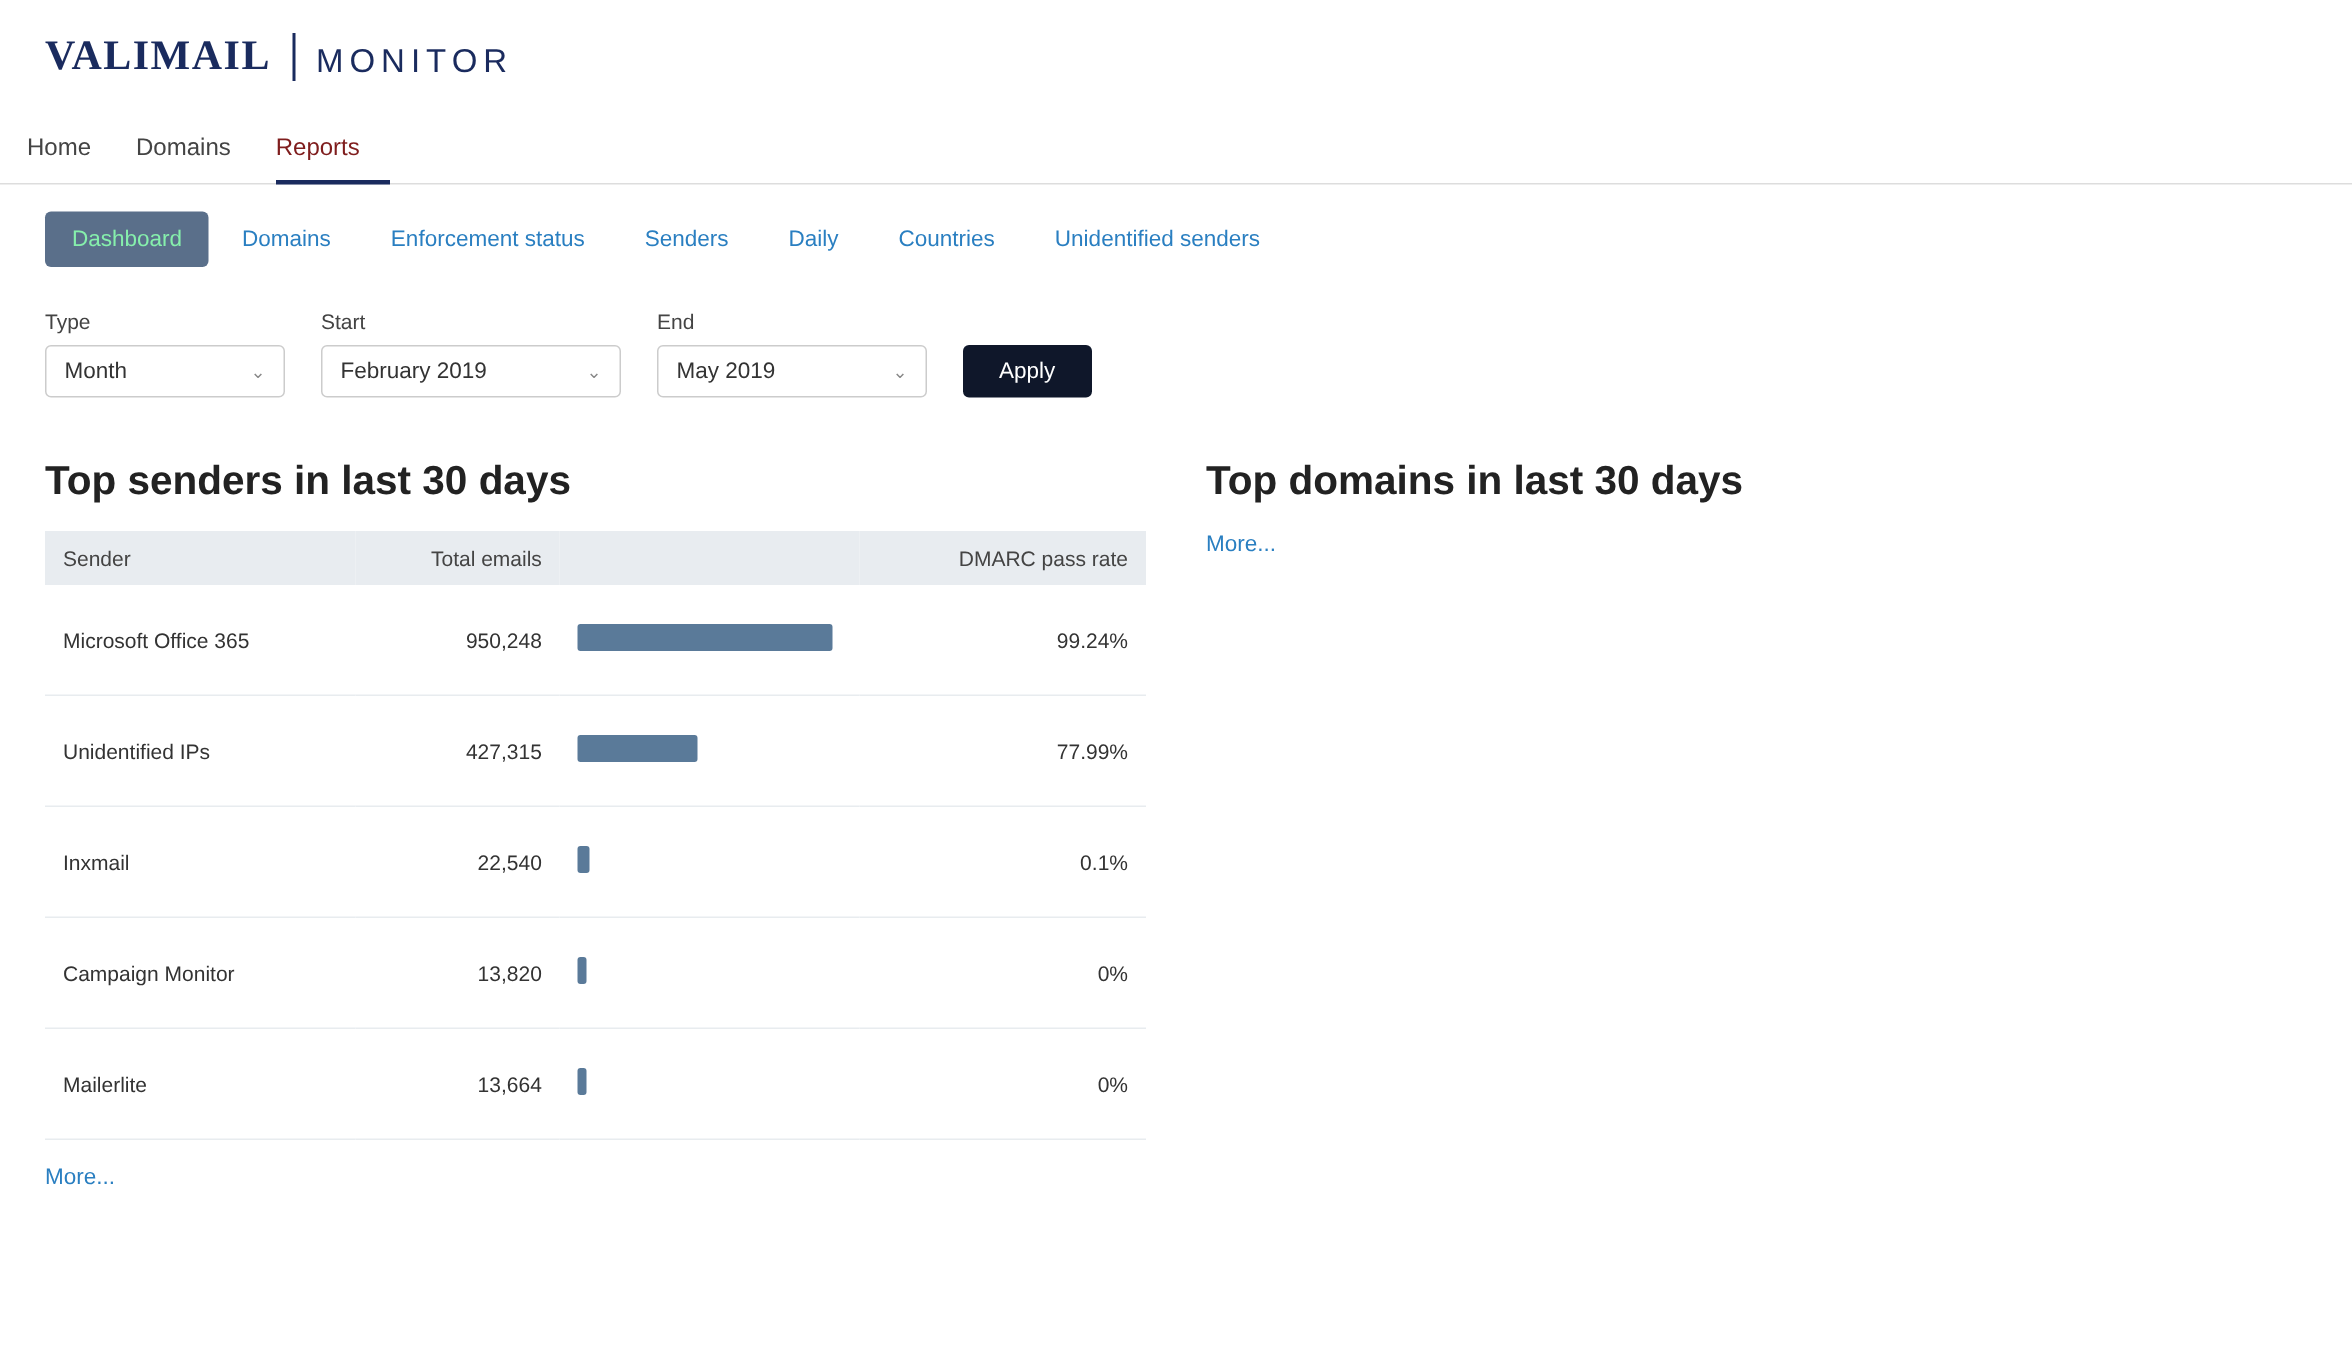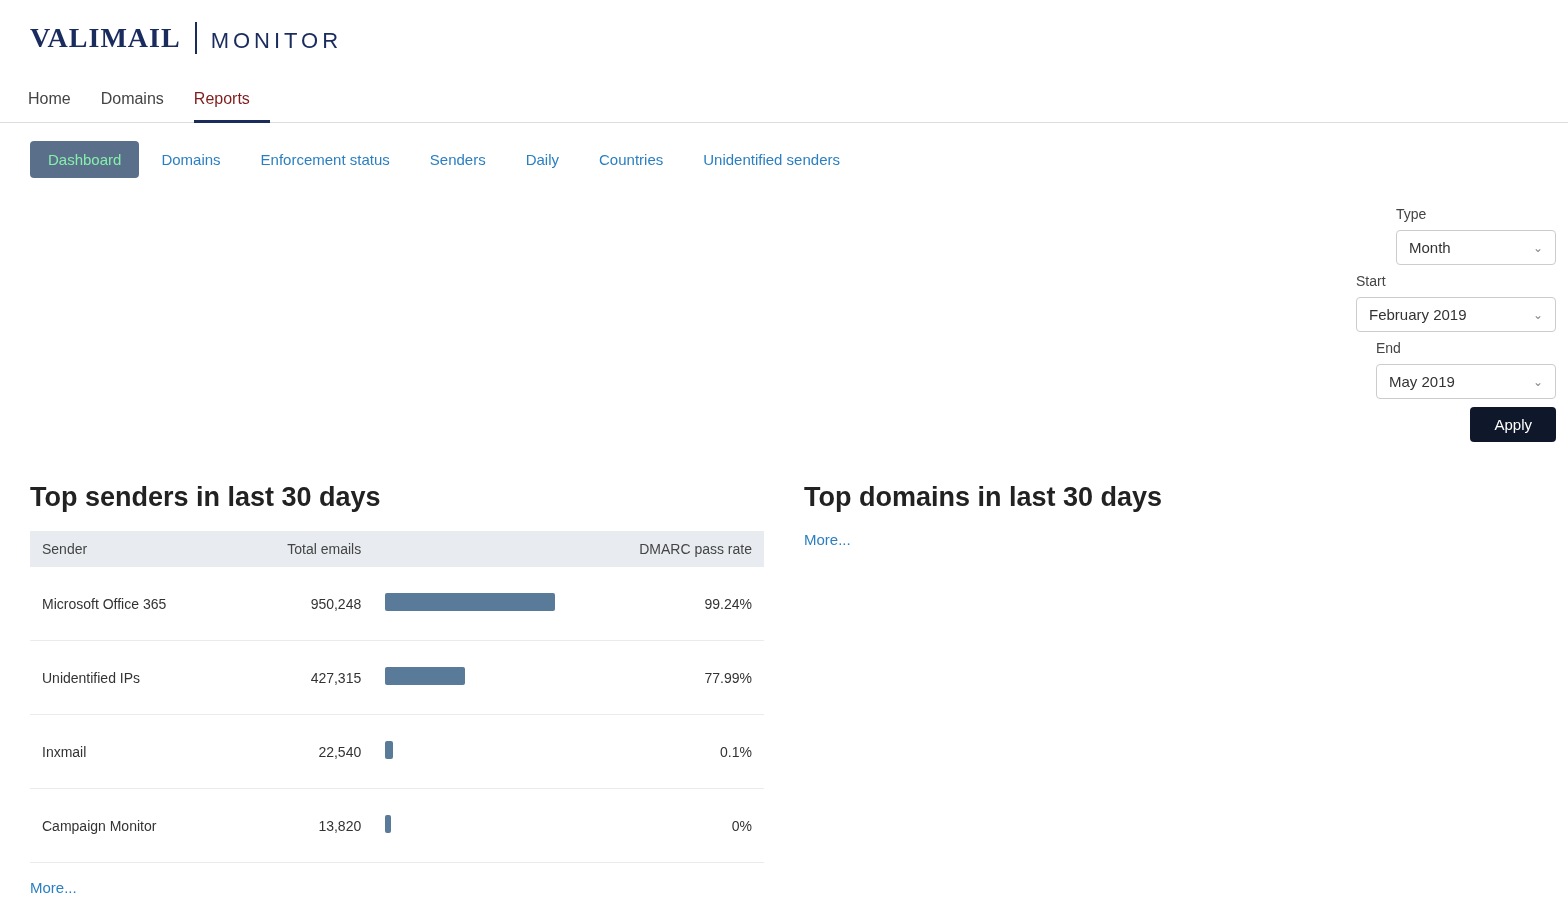--- a/index.html
+++ b/index.html
@@ -6,31 +6,31 @@
     body { font-family: -apple-system, BlinkMacSystemFont, 'Segoe UI', Arial, sans-serif; background: #fff; color: #333; font-size: 15px; }
 
     
     .header { padding: 22px 30px 0 30px; }
     .logo { display: flex; align-items: flex-end; margin-bottom: 24px; }
     .logo-text { font-size: 28px; font-weight: 700; color: #1a2b5e; letter-spacing: 1px; font-family: Georgia, serif; }
     .logo-divider { width: 2px; height: 32px; background: #1a2b5e; margin: 0 14px; }
     .logo-monitor { font-size: 22px; font-weight: 400; color: #1a2b5e; letter-spacing: 4px; font-family: Arial, sans-serif; }
 
     
-    .top-nav { display: flex; border-bottom: 1px solid #ddd; padding: 0 28px; }
+    .top-nav { display: flex; border-bottom: 1px solid #ddd; padding: 0 18px; }
     .top-nav-item { padding: 12px 20px 12px 0; margin-right: 10px; font-size: 16px; color: #444; cursor: pointer; text-decoration: none; border-bottom: 3px solid transparent; margin-bottom: -1px; }
     .top-nav-item.active { border-bottom: 3px solid #1a2b5e; color: #7f1d1d; font-weight: 500; }
 
     
     .sub-nav { display: flex; align-items: center; padding: 18px 30px 0 30px; gap: 4px; }
     .sub-nav-item { padding: 10px 18px; font-size: 15px; color: #2a7fc1; cursor: pointer; border-radius: 4px; text-decoration: none; }
     .sub-nav-item.active { background: #5a6f8a; color: #86efac; border-radius: 4px; }
 
     
-    .filters { display: flex; align-items: flex-end; gap: 8px; padding: 28px 12px 0 30px; flex-direction: column; }
+    .filters { display: flex; align-items: flex-end; gap: 24px; padding: 28px 12px 0 30px; }
     .filter-group { display: flex; flex-direction: column; gap: 8px; }
     .filter-label { font-size: 14px; color: #444; font-weight: 500; }
     .filter-select { display: flex; align-items: center; border: 1px solid #ccc; border-radius: 4px; padding: 8px 12px; background: #fff; cursor: pointer; min-width: 160px; justify-content: space-between; font-size: 15px; color: #333; }
     .filter-select-start { min-width: 200px; }
     .filter-select-end { min-width: 180px; }
     .chevron { font-size: 12px; color: #888; margin-left: 10px; }
     .apply-btn { padding: 9px 24px; background: #0f172a; color: #fff; border: none; border-radius: 4px; font-size: 15px; cursor: pointer; }
 
     
     .content { display: flex; gap: 40px; padding: 40px 30px 30px 30px; }
@@ -147,20 +147,28 @@
       <td class="right">0.1%</td>
     </tr>
           <tr>
       <td>Campaign Monitor</td>
       <td class="right">13,820</td>
       <td class="bar-cell">
         <span class="bar" style="width:6px"></span>
       </td>
       <td class="right">0%</td>
     </tr>
+          <tr>
+      <td>Mailerlite</td>
+      <td class="right">13,664</td>
+      <td class="bar-cell">
+        <span class="bar" style="width:6px"></span>
+      </td>
+      <td class="right">0%</td>
+    </tr>
         </tbody>
     </table>
     <a class="more-link">More...</a>
   </div>
 
   <div class="section">
     <div class="section-title">Top domains in last 30 days</div>
     <a class="more-link">More...</a>
   </div>
 

